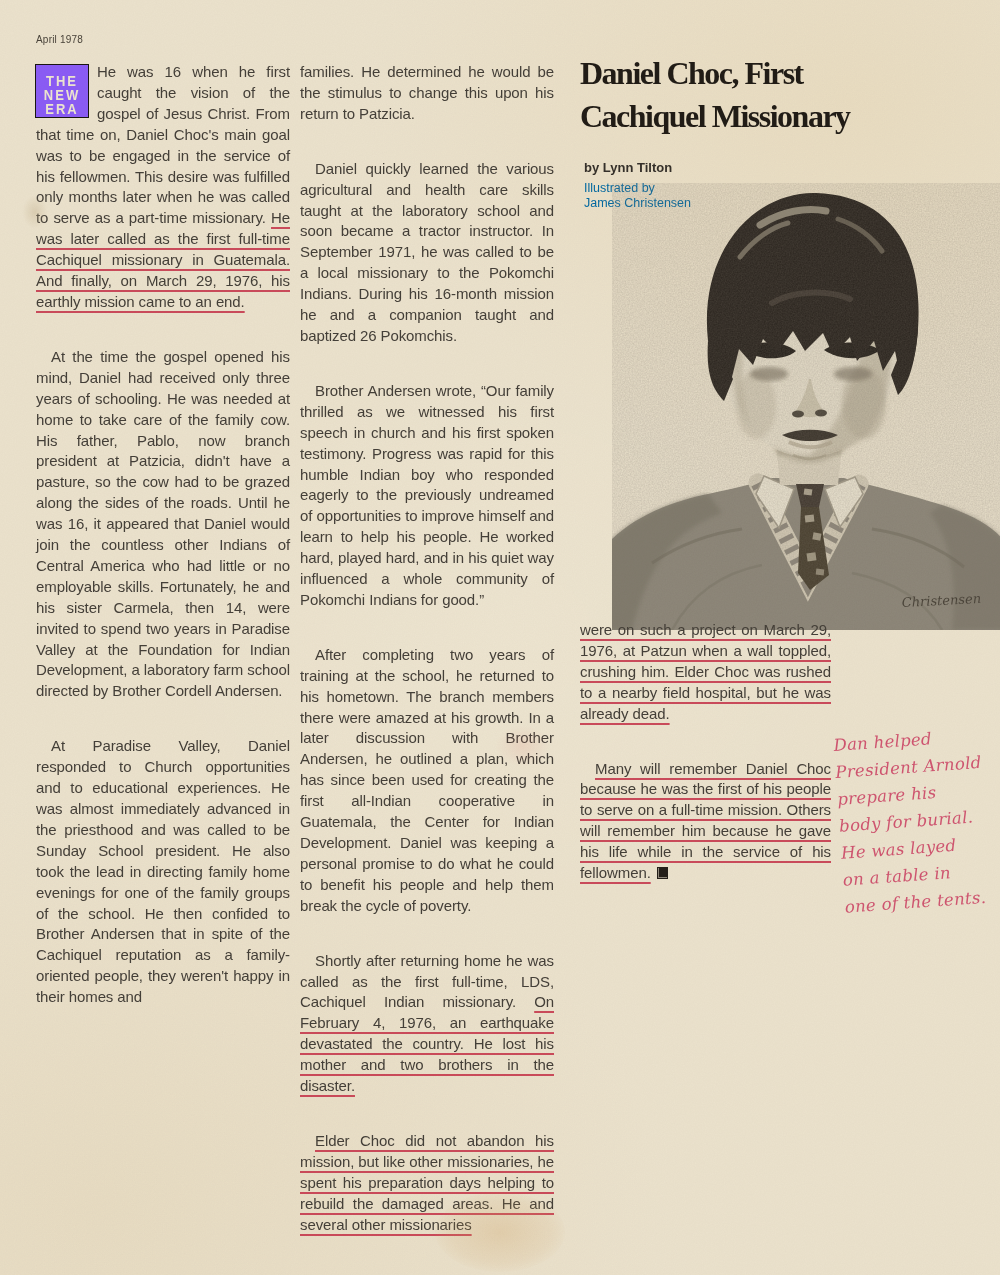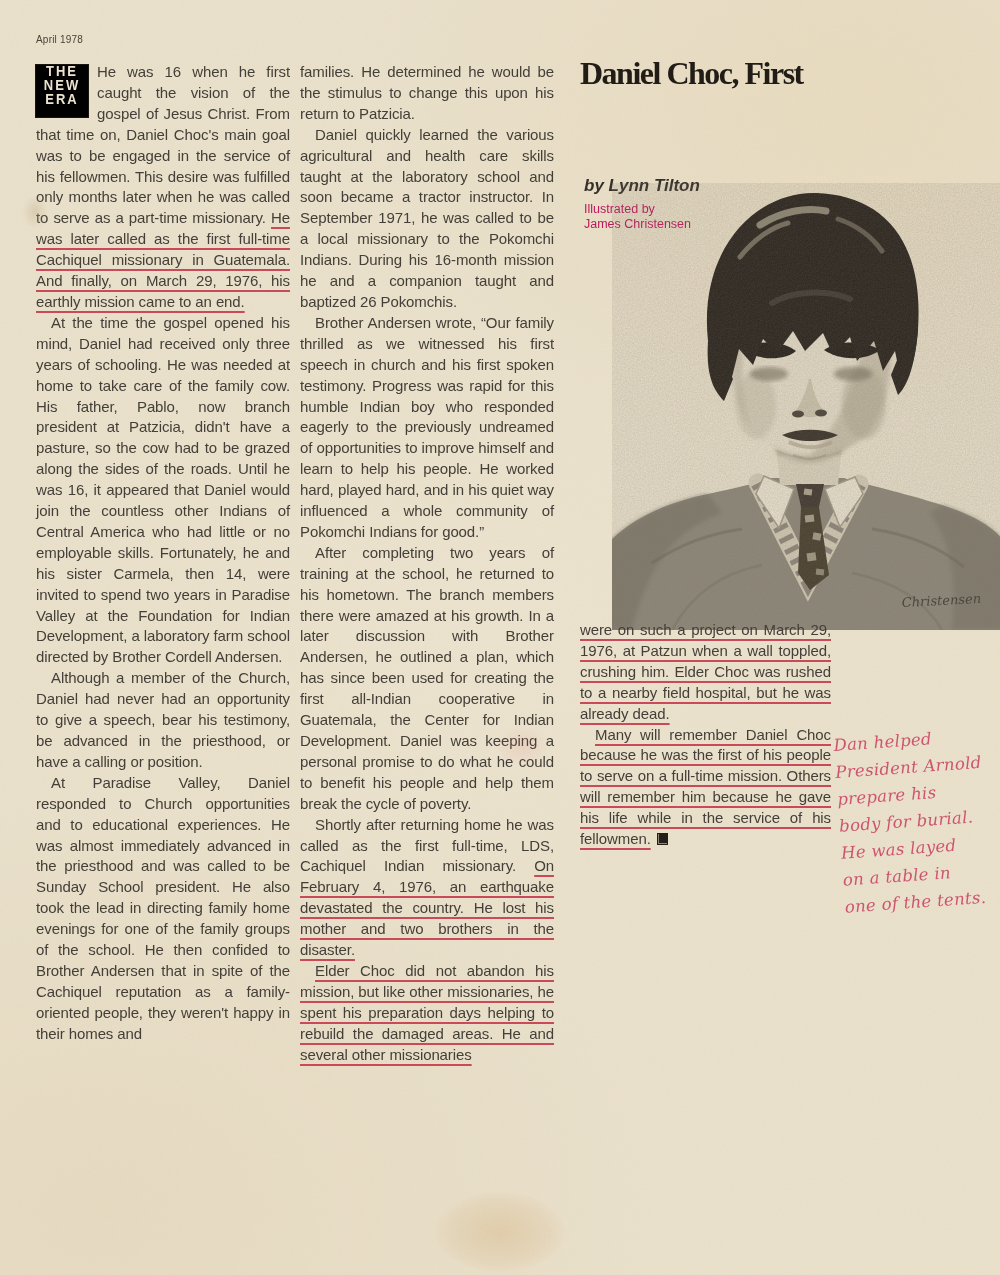--- a/index.html
+++ b/index.html
@@ -15,41 +15,41 @@
 
   .date{position:absolute;left:36px;top:34px;font-size:10px;color:#4a443a;letter-spacing:.2px;}
 
   
   .col{position:absolute;font-size:15px;line-height:20.9px;color:#443f38;
        text-align:justify;letter-spacing:-0.1px;}
   #col1{left:36px;top:62px;width:254px;}
   #col2{left:300px;top:62px;width:254px;}
   #col3{left:580px;top:620px;width:251px;}
   .para{margin:0;}
-  .para.indent{text-indent:15px;}
+  .para.indent{text-indent:15px;margin-top:34px;}
   .u{text-decoration:underline;text-decoration-color:rgba(197,48,70,0.85);
      text-decoration-thickness:2.4px;text-underline-offset:3.5px;
      -webkit-text-decoration:underline;text-decoration-skip-ink:none;}
 
   
-  .era-logo{float:left;width:52px;height:52px;background:#000000;margin:3px 9px 2px 0;
-    display:flex;flex-direction:column;align-items:center;justify-content:flex-start;
+  .era-logo{float:left;width:52px;height:52px;background:#8b5cf6;margin:3px 9px 2px 0;
+    display:flex;flex-direction:column;align-items:center;justify-content:flex-end;
     box-shadow:0 0 0 1px #191511;}
   .era-logo span{color:#eee6d2;font-weight:800;font-size:13px;line-height:14px;
     letter-spacing:2px;font-family:"Liberation Sans",sans-serif;transform:scaleY(1.1);}
 
   
   .headline{position:absolute;left:580px;top:52px;width:418px;margin:0;
     font-family:"Liberation Serif",serif;font-weight:700;color:#211c16;
     font-size:32px;line-height:43px;letter-spacing:-1.5px;}
   .headline span{display:block;}
 
   .byline{position:absolute;left:584px;top:160px;}
-  .byline .author{font-size:17px;font-weight:700;color:#35302a;margin:16px 0 6px 0;font-style:italic;}
-  .byline .illust{font-size:12.5px;line-height:15px;color:#be185d;margin:0;}
+  .byline .author{font-size:13px;font-weight:700;color:#35302a;margin:0 0 6px 0;}
+  .byline .illust{font-size:12.5px;line-height:15px;color:#0369a1;margin:0;}
 
   
   .portrait{position:absolute;left:612px;top:183px;width:388px;height:447px;overflow:hidden;}
   .portrait svg{display:block;}
 
   
   .margin-note{position:absolute;left:839px;top:726px;width:168px;
     transform:rotate(-4deg);font-family:"DejaVu Serif",serif;font-style:italic;
     font-size:16.5px;line-height:27px;color:#d05570;letter-spacing:.3px;}
 
@@ -69,20 +69,21 @@
 </style>
 </head>
 <body>
 
 <div class="paper-wash"></div>
 
 <div class="date">April 1978</div>
 
 <h1 class="headline">
   <span>Daniel Choc, First</span>
+  <span>Cachiquel Missionary</span>
 </h1>
 
 <div class="byline">
   <p class="author">by Lynn Tilton</p>
   <p class="illust"><span>Illustrated by</span><br>
   <span>James Christensen</span></p>
 </div>
 
 <div class="portrait">
 <svg width="388" height="447" viewBox="0 0 388 447" xmlns="http://www.w3.org/2000/svg">
@@ -160,21 +161,20 @@
 </div>
 
 <div class="col" id="col1">
   <div class="era-logo">
     <span>THE</span>
     <span>NEW</span>
     <span>ERA</span>
   </div>
 <p class="para"><span>He was 16 when he first caught the vision of the gospel of Jesus Christ. From that time on, Daniel Choc's main goal was to be engaged in the service of his fellowmen. This desire was fulfilled only months later when he was called to serve as a part-time missionary. </span><span class="u">He was later called as the first full-time Cachiquel missionary in Guatemala. And finally, on March 29, 1976, his earthly mission came to an end.</span></p>
     <p class="para indent"><span>At the time the gospel opened his mind, Daniel had received only three years of schooling. He was needed at home to take care of the family cow. His father, Pablo, now branch president at Patzicia, didn't have a pasture, so the cow had to be grazed along the sides of the roads. Until he was 16, it appeared that Daniel would join the countless other Indians of Central America who had little or no employable skills. Fortunately, he and his sister Carmela, then 14, were invited to spend two years in Paradise Valley at the Foundation for Indian Development, a laboratory farm school directed by Brother Cordell Andersen.</span></p>
-    <p class="para indent"><span>Although a member of the Church, Daniel had never had an opportunity to give a speech, bear his testimony, be advanced in the priesthood, or have a calling or position.</span></p>
     <p class="para indent"><span>At Paradise Valley, Daniel responded to Church opportunities and to educational experiences. He was almost immediately advanced in the priesthood and was called to be Sunday School president. He also took the lead in directing family home evenings for one of the family groups of the school. He then confided to Brother Andersen that in spite of the Cachiquel reputation as a family-oriented people, they weren't happy in their homes and</span></p>
   </div>
 <div class="col" id="col2">
     <p class="para"><span>families. He determined he would be the stimulus to change this upon his return to Patzicia.</span></p>
     <p class="para indent"><span>Daniel quickly learned the various agricultural and health care skills taught at the laboratory school and soon became a tractor instructor. In September 1971, he was called to be a local missionary to the Pokomchi Indians. During his 16-month mission he and a companion taught and baptized 26 Pokomchis.</span></p>
     <p class="para indent"><span>Brother Andersen wrote, “Our family thrilled as we witnessed his first speech in church and his first spoken testimony. Progress was rapid for this humble Indian boy who responded eagerly to the previously undreamed of opportunities to improve himself and learn to help his people. He worked hard, played hard, and in his quiet way influenced a whole community of Pokomchi Indians for good.”</span></p>
     <p class="para indent"><span>After completing two years of training at the school, he returned to his hometown. The branch members there were amazed at his growth. In a later discussion with Brother Andersen, he outlined a plan, which has since been used for creating the first all-Indian cooperative in Guatemala, the Center for Indian Development. Daniel was keeping a personal promise to do what he could to benefit his people and help them break the cycle of poverty.</span></p>
     <p class="para indent"><span>Shortly after returning home he was called as the first full-time, LDS, Cachiquel Indian missionary. </span><span class="u">On February 4, 1976, an earthquake devastated the country. He lost his mother and two brothers in the disaster.</span></p>
     <p class="para indent"><span class="u">Elder Choc did not abandon his mission, but like other missionaries, he spent his preparation days helping to rebuild the damaged areas. He and several other missionaries</span></p>
   </div>

